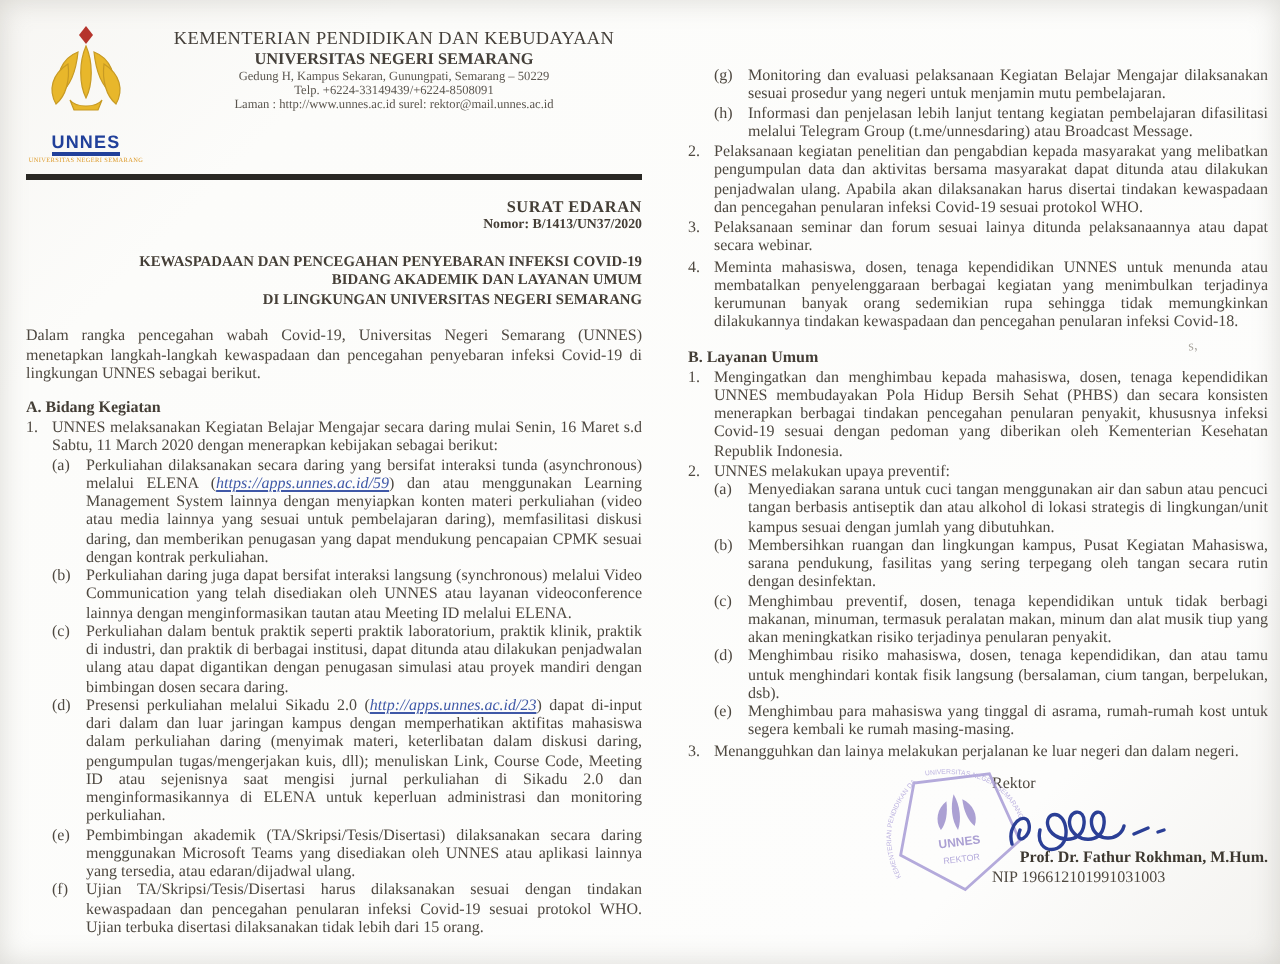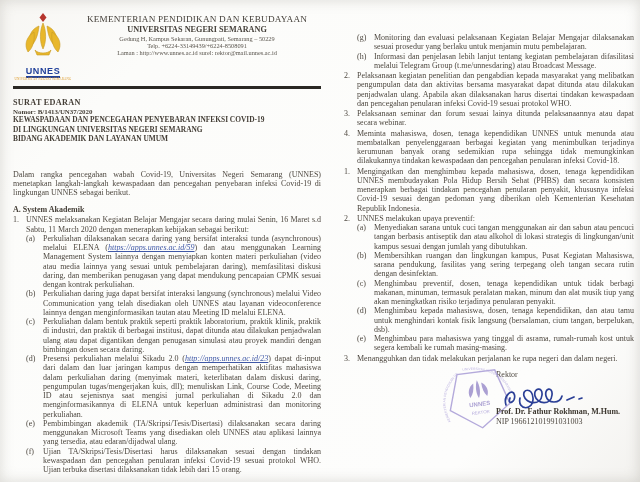--- a/index.html
+++ b/index.html
@@ -20,42 +20,42 @@
   .logo-box { width:60px; text-align:center; padding-top:2px; }
   .logo-acronym { font-family:"Liberation Sans",sans-serif; font-weight:bold; color:#21409a;
     font-size:9px; letter-spacing:.6px; border-bottom:2px solid #21409a; display:inline-block; line-height:1.05; }
   .logo-sub { font-size:3.2px; color:#dd9a28; letter-spacing:.2px; line-height:1.1; white-space:nowrap; }
   .hdr-text { flex:1; text-align:center; line-height:1.18; padding-top:4px; }
   .hdr-ministry { font-size:9.2px; letter-spacing:.2px; color:#45403a; }
   .hdr-univ { font-size:8.2px; font-weight:bold; color:#45403a; }
   .hdr-small { font-size:6.3px; color:#5a554e; }
   .hdr-rule { border-bottom:3px solid #2a2824; margin-top:4px; }
 
-  .center { text-align:left; }
+  .center { text-align:right; }
   .b { font-weight:bold; color:#443e36; }
   .doc-type { font-size:8.2px; margin-top:9px; letter-spacing:.3px; }
   .doc-num  { font-size:6.9px; margin-top:1px; }
-  .doc-title { font-size:7.4px; line-height:9.6px; }
+  .doc-title { font-size:7.4px; line-height:9.6px; margin-top:10px; }
 
   .jt { text-align:justify; }
   .body-txt { font-size:8px; line-height:9.25px; }
-  .para { margin-top:26px; }
+  .para { margin-top:9px; }
   .sec-head { font-size:8px; margin-top:8px; }
   .num-item { display:flex; margin-top:1px; }
   .num-col { width:13px; flex:0 0 13px; }
   .sub-item { display:flex; margin-left:13px; }
   .sub-label { width:17px; flex:0 0 17px; }
   .itxt { flex:1; }
   .lnk { color:#3f58a7; text-decoration:underline; font-style:italic; }
 
   
   .sig-block { position:relative; margin-top:7px; margin-left:152px; width:138px;
     font-size:8px; line-height:9.6px; }
   .sig-gap { height:28px; }
-  .sig-name { font-weight:bold; color:#3d3830; white-space:nowrap; position:relative; z-index:3; }
+  .sig-name { font-weight:bold; color:#3d3830; white-space:nowrap; position:relative; z-index:3;text-align:right; }
   .sig-nip { position:relative; z-index:3; }
   .stamp { position:absolute; left:-64px; top:-6px; z-index:1; opacity:.85; }
   .scribble { position:absolute; left:4px; top:13px; z-index:2; }
   .pencil-mark { position:absolute; left:250px; top:136px; font-size:7px; color:#a8a49d;
     transform:rotate(-12deg); font-style:italic; }
 </style>
 </head>
 <body>
 
 <div class="sheet">
@@ -86,27 +86,27 @@
         <div class="hdr-small">Laman : http://www.unnes.ac.id surel: rektor@mail.unnes.ac.id</div>
       </div>
     </div>
     <div class="hdr-rule"></div>
 
     <div class="center b doc-type">SURAT EDARAN</div>
     <div class="center b doc-num">Nomor: B/1413/UN37/2020</div>
 
     <div class="center b doc-title">
       <div>KEWASPADAAN DAN PENCEGAHAN PENYEBARAN INFEKSI COVID-19</div>
+      <div>BIDANG AKADEMIK DAN LAYANAN UMUM</div>
       <div>DI LINGKUNGAN UNIVERSITAS NEGERI SEMARANG</div>
-      <div>BIDANG AKADEMIK DAN LAYANAN UMUM</div>
     </div>
 
     <div class="body-txt jt para">Dalam rangka pencegahan wabah Covid-19, Universitas Negeri Semarang (UNNES) menetapkan langkah-langkah kewaspadaan dan pencegahan penyebaran infeksi Covid-19 di lingkungan UNNES sebagai berikut.</div>
 
-    <div class="b sec-head">A. System Akademik</div>
+    <div class="b sec-head">A. Bidang Kegiatan</div>
 
     <div class="body-txt num-item">
       <span class="num-col">1.</span>
       <div class="itxt jt">UNNES melaksanakan Kegiatan Belajar Mengajar secara daring mulai Senin, 16 Maret s.d Sabtu, 11 March 2020 dengan menerapkan kebijakan sebagai berikut:</div>
     </div>
 
     <div class="body-txt sub-item">
       <span class="sub-label">(a)</span>
       <div class="itxt jt"><span>Perkuliahan dilaksanakan secara daring yang bersifat interaksi tunda (asynchronous) melalui ELENA (</span><span class="lnk">https://apps.unnes.ac.id/59</span><span>) dan atau menggunakan Learning Management System lainnya dengan menyiapkan konten materi perkuliahan (video atau media lainnya yang sesuai untuk pembelajaran daring), memfasilitasi diskusi daring, dan memberikan penugasan yang dapat mendukung pencapaian CPMK sesuai dengan kontrak perkuliahan.</span></div>
     </div>
@@ -134,21 +134,21 @@
     <div class="body-txt sub-item">
       <span class="sub-label">(f)</span>
       <div class="itxt jt">Ujian TA/Skripsi/Tesis/Disertasi harus dilaksanakan sesuai dengan tindakan kewaspadaan dan pencegahan penularan infeksi Covid-19 sesuai protokol WHO. Ujian terbuka disertasi dilaksanakan tidak lebih dari 15 orang.</div>
     </div>
   </div>
 
   <div class="col col-right">
 
     <div class="body-txt sub-item" style="margin-left:13px;">
       <span class="sub-label">(g)</span>
-      <div class="itxt jt">Monitoring dan evaluasi pelaksanaan Kegiatan Belajar Mengajar dilaksanakan sesuai prosedur yang berlaku untuk menjamin mutu pembelajaran.</div>
+      <div class="itxt jt">Monitoring dan evaluasi pelaksanaan Kegiatan Belajar Mengajar dilaksanakan sesuai prosedur yang negeri untuk menjamin mutu pembelajaran.</div>
     </div>
 
     <div class="body-txt sub-item" style="margin-left:13px;">
       <span class="sub-label">(h)</span>
       <div class="itxt jt">Informasi dan penjelasan lebih lanjut tentang kegiatan pembelajaran difasilitasi melalui Telegram Group (t.me/unnesdaring) atau Broadcast Message.</div>
     </div>
 
     <div class="body-txt num-item">
       <span class="num-col">2.</span>
       <div class="itxt jt">Pelaksanaan kegiatan penelitian dan pengabdian kepada masyarakat yang melibatkan pengumpulan data dan aktivitas bersama masyarakat dapat ditunda atau dilakukan penjadwalan ulang. Apabila akan dilaksanakan harus disertai tindakan kewaspadaan dan pencegahan penularan infeksi Covid-19 sesuai protokol WHO.</div>
@@ -157,20 +157,21 @@
     <div class="body-txt num-item">
       <span class="num-col">3.</span>
       <div class="itxt jt">Pelaksanaan seminar dan forum sesuai lainya ditunda pelaksanaannya atau dapat secara webinar.</div>
     </div>
 
     <div class="body-txt num-item">
       <span class="num-col">4.</span>
       <div class="itxt jt">Meminta mahasiswa, dosen, tenaga kependidikan UNNES untuk menunda atau membatalkan penyelenggaraan berbagai kegiatan yang menimbulkan terjadinya kerumunan banyak orang sedemikian rupa sehingga tidak memungkinkan dilakukannya tindakan kewaspadaan dan pencegahan penularan infeksi Covid-18.</div>
     </div>
 
+    <div class="b sec-head">B. Layanan Umum</div>
 
     <div class="body-txt num-item">
       <span class="num-col">1.</span>
       <div class="itxt jt">Mengingatkan dan menghimbau kepada mahasiswa, dosen, tenaga kependidikan UNNES membudayakan Pola Hidup Bersih Sehat (PHBS) dan secara konsisten menerapkan berbagai tindakan pencegahan penularan penyakit, khususnya infeksi Covid-19 sesuai dengan pedoman yang diberikan oleh Kementerian Kesehatan Republik Indonesia.</div>
     </div>
 
     <div class="body-txt num-item">
       <span class="num-col">2.</span>
       <div class="itxt jt">UNNES melakukan upaya preventif:</div>
     </div>
@@ -185,31 +186,31 @@
       <div class="itxt jt">Membersihkan ruangan dan lingkungan kampus, Pusat Kegiatan Mahasiswa, sarana pendukung, fasilitas yang sering terpegang oleh tangan secara rutin dengan desinfektan.</div>
     </div>
 
     <div class="body-txt sub-item">
       <span class="sub-label">(c)</span>
       <div class="itxt jt">Menghimbau preventif, dosen, tenaga kependidikan untuk tidak berbagi makanan, minuman, termasuk peralatan makan, minum dan alat musik tiup yang akan meningkatkan risiko terjadinya penularan penyakit.</div>
     </div>
 
     <div class="body-txt sub-item">
       <span class="sub-label">(d)</span>
-      <div class="itxt jt">Menghimbau kepada mahasiswa, dosen, tenaga kependidikan, dan atau tamu untuk menghindari kontak fisik langsung (bersalaman, cium tangan, berpelukan, dsb).</div>
+      <div class="itxt jt">Menghimbau risiko mahasiswa, dosen, tenaga kependidikan, dan atau tamu untuk menghindari kontak fisik langsung (bersalaman, cium tangan, berpelukan, dsb).</div>
     </div>
 
     <div class="body-txt sub-item">
       <span class="sub-label">(e)</span>
       <div class="itxt jt">Menghimbau para mahasiswa yang tinggal di asrama, rumah-rumah kost untuk segera kembali ke rumah masing-masing.</div>
     </div>
 
     <div class="body-txt num-item">
       <span class="num-col">3.</span>
-      <div class="itxt jt">Menangguhkan dan tidak melakukan perjalanan ke rupa negeri dan dalam negeri.</div>
+      <div class="itxt jt">Menangguhkan dan lainya melakukan perjalanan ke luar negeri dan dalam negeri.</div>
     </div>
 
 
     <div class="sig-block">
       <svg class="stamp" width="94" height="68" viewBox="0 0 94 68" style="transform:rotate(-7deg);">
         <defs>
           <path id="arcL" d="M16,54 Q6,26 30,7" fill="none"></path>
           <path id="arcR" d="M34,5 Q76,4 80,42" fill="none"></path>
         </defs>
         <polygon points="47,64 77,43 66,8 28,8 17,43" fill="none" stroke="#a89cd6" stroke-width="1.4"></polygon>

